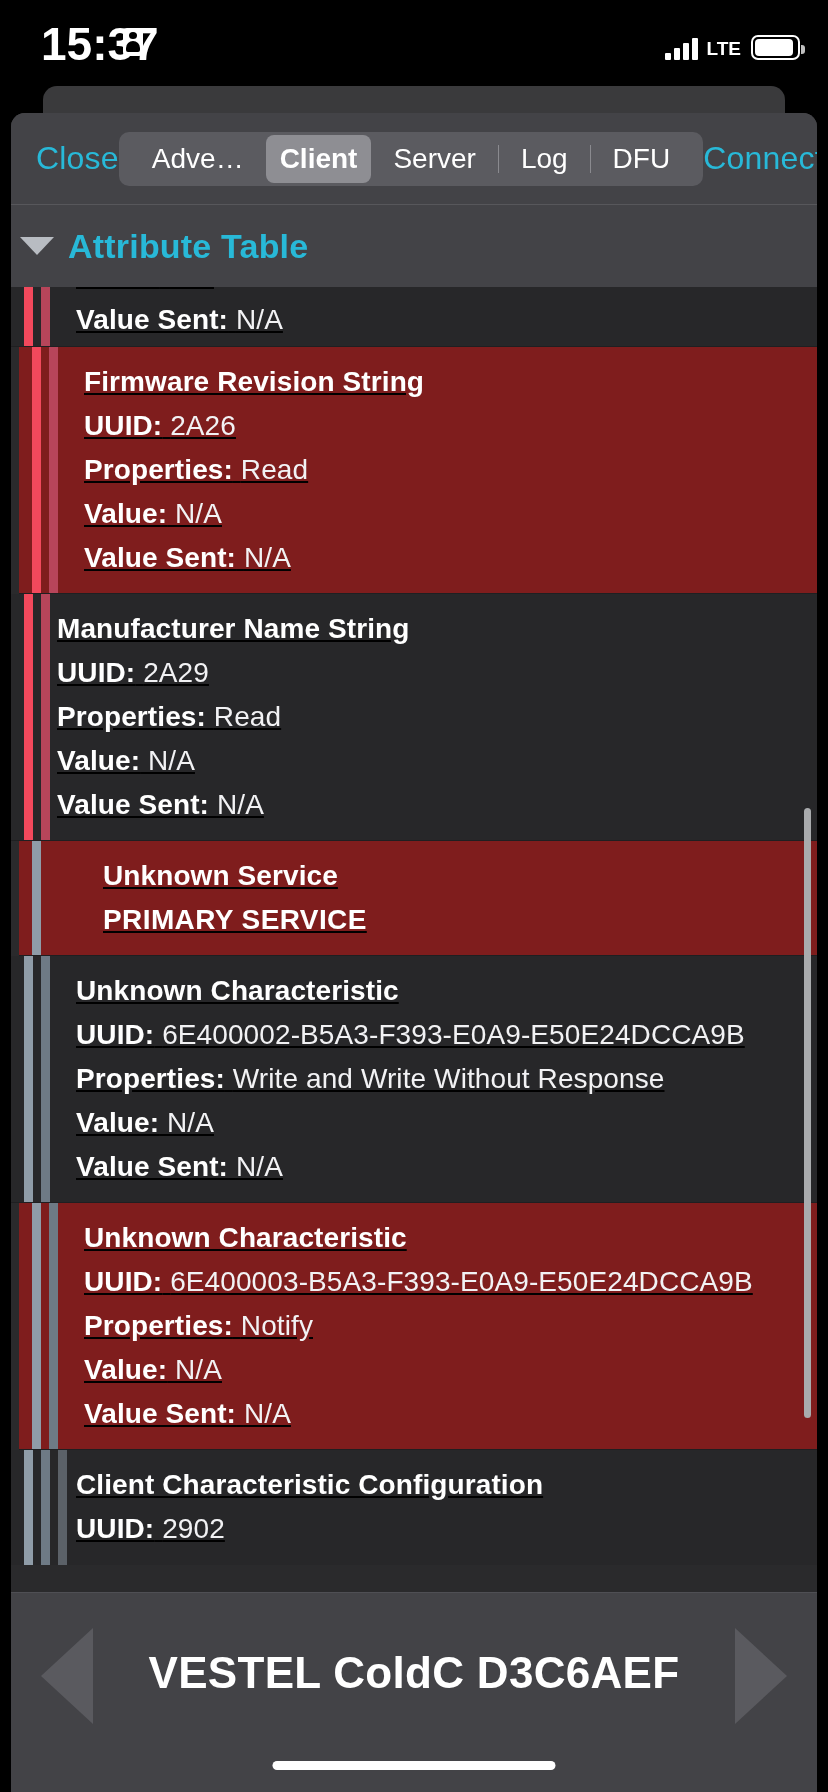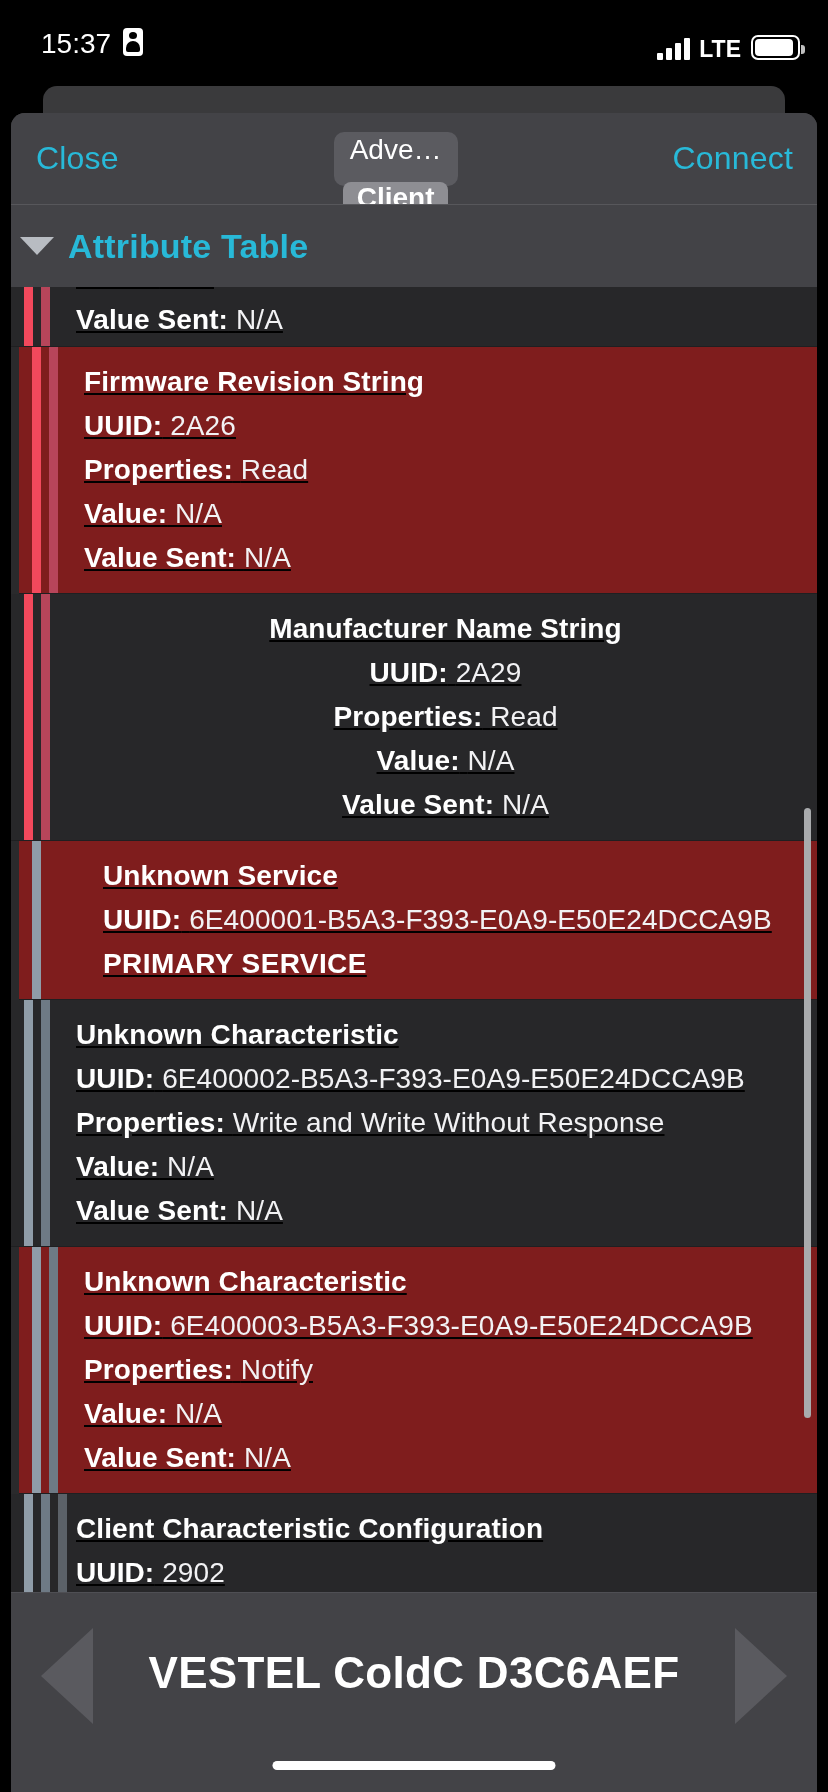--- a/index.html
+++ b/index.html
@@ -11,42 +11,42 @@
   }
   #screen { position: relative; width:828px; height:1792px; background:#000; }
 
   
   .statusbar {
     position:absolute; top:0; left:0; width:828px; height:86px;
     background:#000; color:#fff;
   }
   .sb-time {
     position:absolute; left:41px; top:27px;
-    font-size:28px; font-weight:400; letter-spacing:0px; line-height:34px;
+    font-size:46px; font-weight:700; letter-spacing:0px; line-height:34px;
   }
   .sb-lock {
     position:absolute; left:123px; top:28px;
     width:20px; height:28px; background:#fff; border-radius:4px;
   }
   .sb-lock::before{
     content:""; position:absolute; left:6px; top:4px; width:8px; height:7px;
     border-radius:50%; background:#000;
   }
   .sb-lock::after{
     content:""; position:absolute; left:3px; top:13px; width:14px; height:11px;
     border-radius:7px 7px 2px 2px; background:#000;
   }
   .sb-right { position:absolute; right:28px; top:30px; height:30px; display:flex; align-items:flex-end; gap:0; }
   .sig { display:flex; align-items:flex-end; gap:3px; height:22px; margin-right:9px;}
   .sig i { display:block; width:6px; background:#fff; border-radius:1px; }
   .sig i:nth-child(1){height:7px;}
   .sig i:nth-child(2){height:12px;}
   .sig i:nth-child(3){height:17px;}
   .sig i:nth-child(4){height:22px;}
-  .lte { font-size:23px; font-weight:600; line-height:22px; margin-right:10px; }
+  .lte { font-size:19px; font-weight:600; line-height:22px; margin-right:10px; }
   .batt { position:relative; width:49px; height:25px; border:2.5px solid #fff; border-radius:7px; }
   .batt-fill { position:absolute; left:2px; top:2px; bottom:2px; width:38px; background:#fff; border-radius:4px; }
   .batt-cap { position:absolute; right:-7px; top:8px; width:4px; height:9px; background:#fff; border-radius:0 3px 3px 0; opacity:.75;}
 
   
   .card-behind {
     position:absolute; left:43px; top:86px; width:742px; height:40px;
     background:#3a3a3c; border-radius:14px 14px 0 0;
   }
 
@@ -63,21 +63,21 @@
     display:flex; align-items:center; justify-content:space-between;
     padding:0 16px;
   }
   .nav-btn { font-size:32px; color:#28b9d8; letter-spacing:.2px; white-space:nowrap; }
   .nav-btn.close { padding-left:9px; }
   .nav-btn.connect { padding-right:8px; }
 
   .segmented {
     display:flex; align-items:center;
     background:#5b5b60; border-radius:10px;
-    height:54px; padding:2px; gap:16px;flex-direction:column;
+    height:54px; padding:19px; gap:8px;
   }
   .seg {
     display:flex; align-items:center; justify-content:center;
     height:48px; padding:0 14px;
     font-size:28px; color:#fff; border-radius:8px;
     white-space:nowrap; position:relative;
   }
   .seg.selected { background:#8e8e93; font-weight:600; }
   .seg-div { width:1px; height:28px; background:#8a8a8f; flex:0 0 1px; }
 
@@ -233,38 +233,37 @@
             </div>
           </div>
           <div class="row-sep"></div>
         </div>
         <div class="row alt-b">
           <div class="bars">
             <div class="bar" style="left: 13px; background: rgb(242, 73, 92);"></div>
             <div class="bar" style="left: 30px; background: rgb(183, 69, 90);"></div>
           </div>
           <div class="row-clip">
-            <div class="row-body" style="padding-left: 77px; text-align: center;">
+            <div class="row-body" style="padding-left: 46px;">
               <div class="line title">Manufacturer Name String</div>
               <div class="line"><span class="k">UUID:</span> <span class="v">2A29</span></div>
               <div class="line"><span class="k">Properties:</span> <span class="v">Read</span></div>
               <div class="line"><span class="k">Value:</span> <span class="v">N/A</span></div>
               <div class="line"><span class="k">Value Sent:</span> <span class="v">N/A</span></div>
             </div>
           </div>
           <div class="row-sep"></div>
         </div>
         <div class="row alt-a">
           <div class="bars">
             <div class="bar" style="left: 13px; background: rgb(143, 156, 168);"></div>
           </div>
           <div class="row-clip">
             <div class="row-body" style="padding-left: 84px;">
               <div class="line title">Unknown Service</div>
-              <div class="line"><span class="k">UUID:</span> <span class="v">6E400001-B5A3-F393-E0A9-E50E24DCCA9B</span></div>
               <div class="line primary">PRIMARY SERVICE</div>
             </div>
           </div>
           <div class="row-sep"></div>
         </div>
         <div class="row alt-b">
           <div class="bars">
             <div class="bar" style="left: 13px; background: rgb(143, 156, 168);"></div>
             <div class="bar" style="left: 30px; background: rgb(110, 122, 133);"></div>
           </div>

